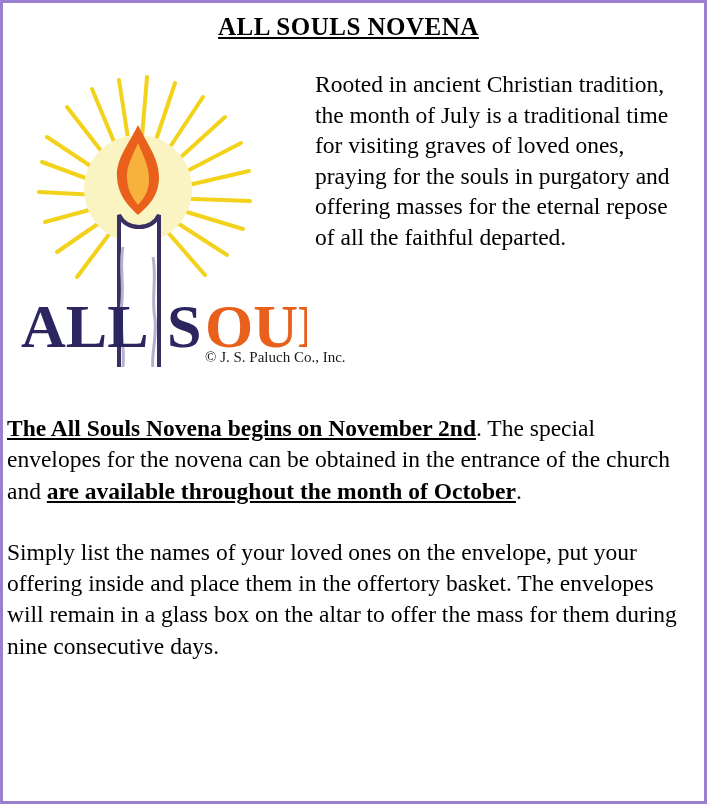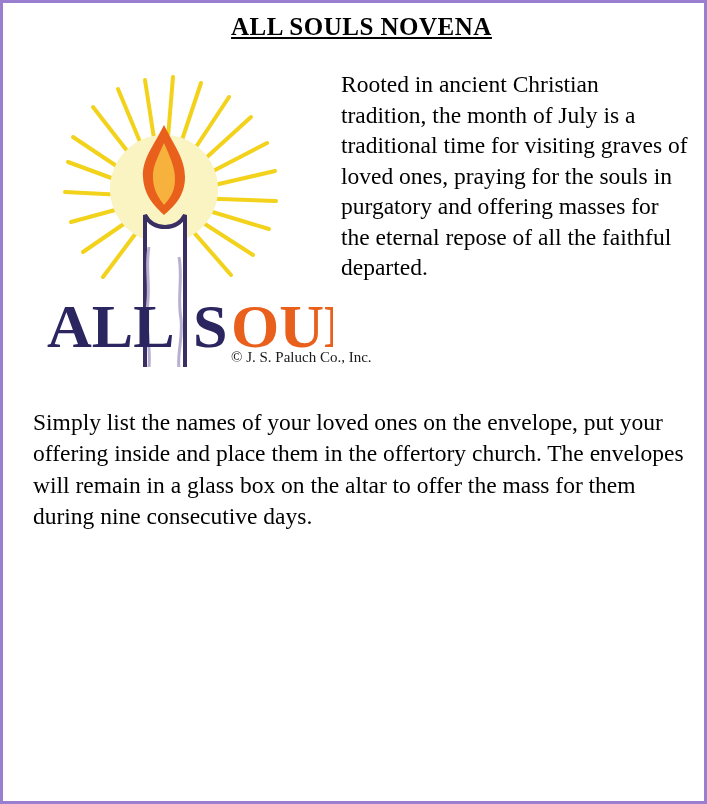--- a/index.html
+++ b/index.html
@@ -13,21 +13,21 @@
     font-family: "Liberation Serif", serif;
     color: #000000;
     overflow: hidden;
   }
   .page {
     box-sizing: border-box;
     width: 707px;
     height: 804px;
     border: 3px solid #9a7fd0;
     background: #ffffff;
-    padding: 8px 14px 10px 30px;
+    padding: 8px 14px 10px 4px;
     position: relative;
   }
   .title {
     text-align: center;
     font-weight: bold;
     font-size: 25px;
     letter-spacing: 0.5px;
     text-decoration: underline;
     margin: 2px 0 6px 0;
   }
@@ -132,16 +132,19 @@
         <text x="160" y="300" font-family="Liberation Serif, serif" font-size="62" font-weight="bold" fill="#2b2560">S</text>
         <text x="198" y="300" font-family="Liberation Serif, serif" font-size="62" font-weight="bold" fill="#e8601c">OULS</text>
       </svg>
       <div class="credit">© J. S. Paluch Co., Inc.</div>
     </div>
 
     <div class="intro">Rooted in ancient Christian tradition, the month of July is a traditional time for visiting graves of loved ones, praying for the souls in purgatory and offering masses for the eternal repose of all the faithful departed.</div>
 
   </div>
 
+  <p class="body-para p1">
+    <span class="u-bold">The All Souls Novena begins on November 2nd</span><span>. The special envelopes for the novena can be obtained in the entrance of the church and </span><span class="u-bold">are available throughout the month of October</span><span>.</span>
+  </p>
 
-  <p class="body-para p2">Simply list the names of your loved ones on the envelope, put your offering inside and place them in the offertory church. The envelopes will remain in a glass box on the altar to offer the mass for them during nine consecutive days.</p>
+  <p class="body-para p2">Simply list the names of your loved ones on the envelope, put your offering inside and place them in the offertory basket. The envelopes will remain in a glass box on the altar to offer the mass for them during nine consecutive days.</p>
 
 </div>
 
 </body></html>

